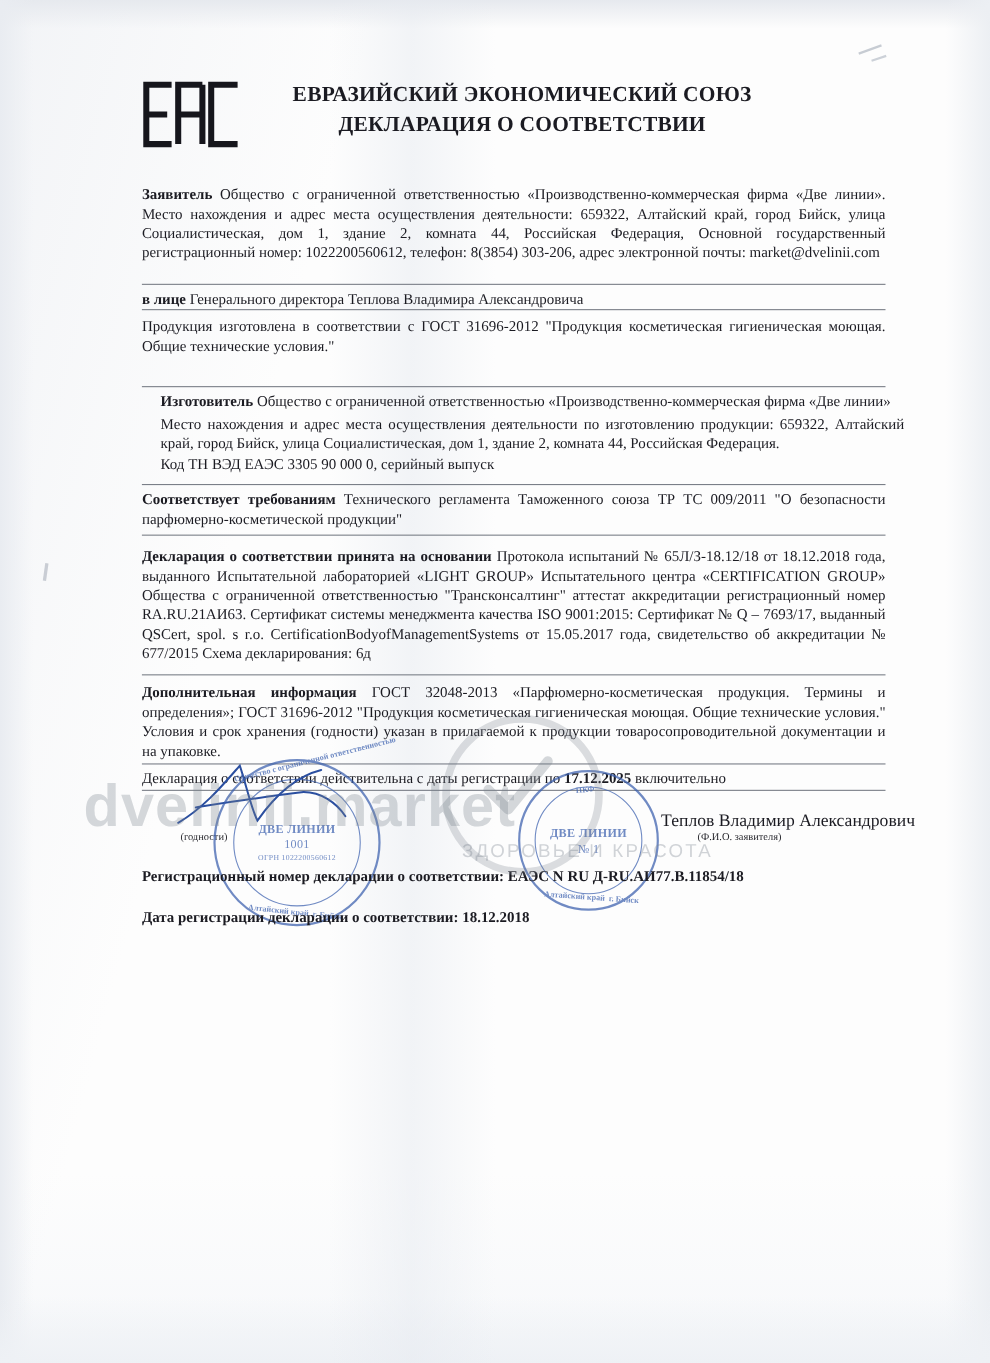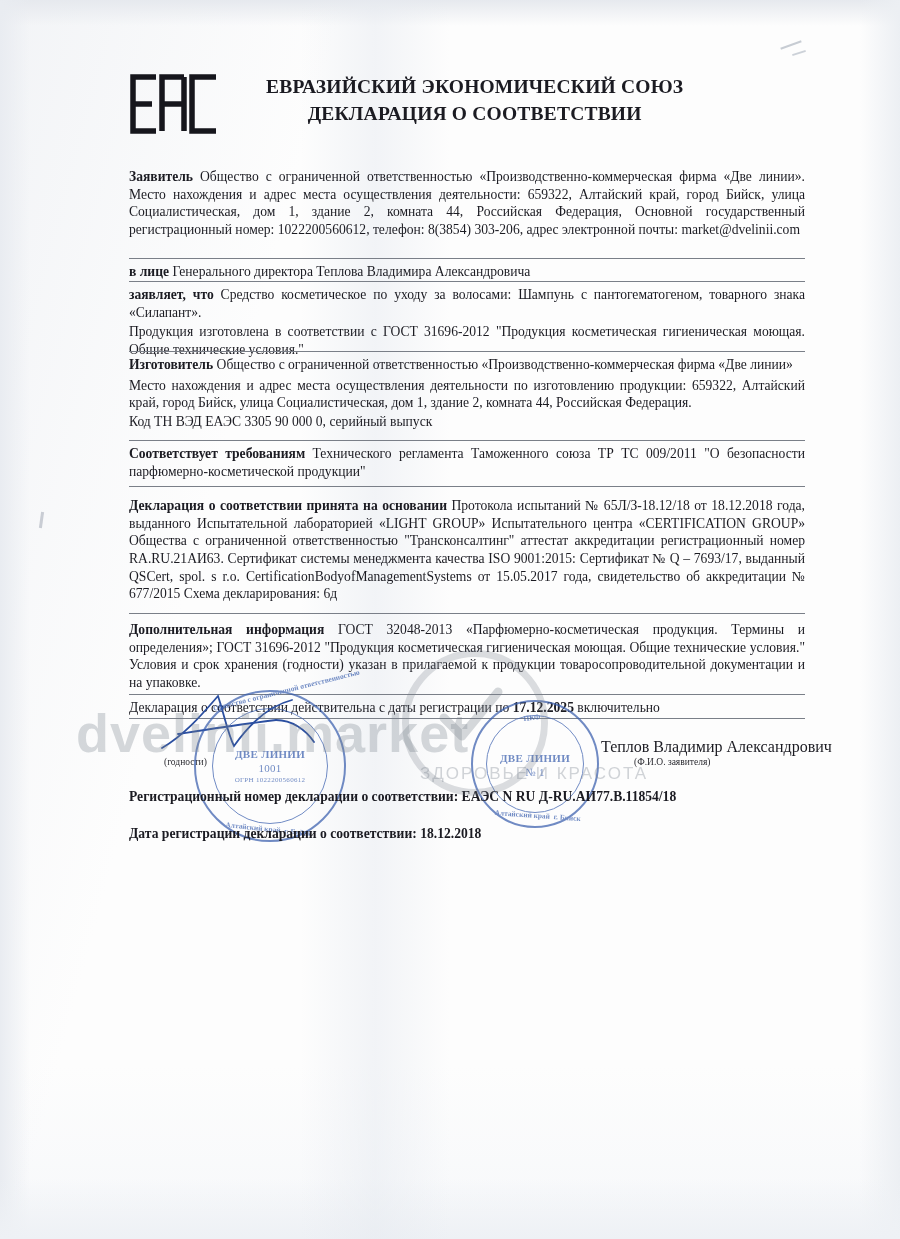--- a/index.html
+++ b/index.html
@@ -261,26 +261,25 @@
     <p><span class="lbl">Заявитель</span> <span>Общество с ограниченной ответственностью «Производственно-коммерческая фирма «Две линии». Место нахождения и адрес места осуществления деятельности: 659322, Алтайский край, город Бийск, улица Социалистическая, дом 1, здание 2, комната 44, Российская Федерация, Основной государственный регистрационный номер: 1022200560612, телефон: 8(3854) 303-206, адрес электронной почты: market@dvelinii.com</span></p>
   </div>
   <div class="rule" style="top:258px;"></div>
 
   <div class="block" style="top:263px;">
     <p><span class="lbl">в лице</span> <span>Генерального директора Теплова Владимира Александровича</span></p>
   </div>
   <div class="rule" style="top:281px;"></div>
 
   <div class="block" style="top:286px;">
-    <p><span class="lbl">заявляет, что</span> <span>Средство косметическое по уходу за волосами: Шампунь с пантогематогеном, товарного знака «Силапант».</span></p>
     <p style="margin-top:2px;"><span>Продукция изготовлена в соответствии с ГОСТ 31696-2012 "Продукция косметическая гигиеническая моющая. Общие технические условия."</span></p>
   </div>
   <div class="rule" style="top:351px;"></div>
 
-  <div class="block" style="top:356px;">
+  <div class="block" style="top:356px;margin-left:17px;">
     <p><span class="lbl">Изготовитель</span> <span>Общество с ограниченной ответственностью «Производственно-коммерческая фирма «Две линии»</span></p>
     <p style="margin-top:3px;"><span>Место нахождения и адрес места осуществления деятельности по изготовлению продукции: 659322, Алтайский край, город Бийск, улица Социалистическая, дом 1, здание 2, комната 44, Российская Федерация.</span></p>
     <p style="margin-top:1px;"><span>Код ТН ВЭД ЕАЭС 3305 90 000 0, серийный выпуск</span></p>
   </div>
   <div class="rule" style="top:440px;"></div>
 
   <div class="block" style="top:445px;">
     <p><span class="lbl">Соответствует требованиям</span> <span>Технического регламента Таможенного союза ТР ТС 009/2011 "О безопасности парфюмерно-косметической продукции"</span></p>
   </div>
   <div class="rule" style="top:486px;"></div>

